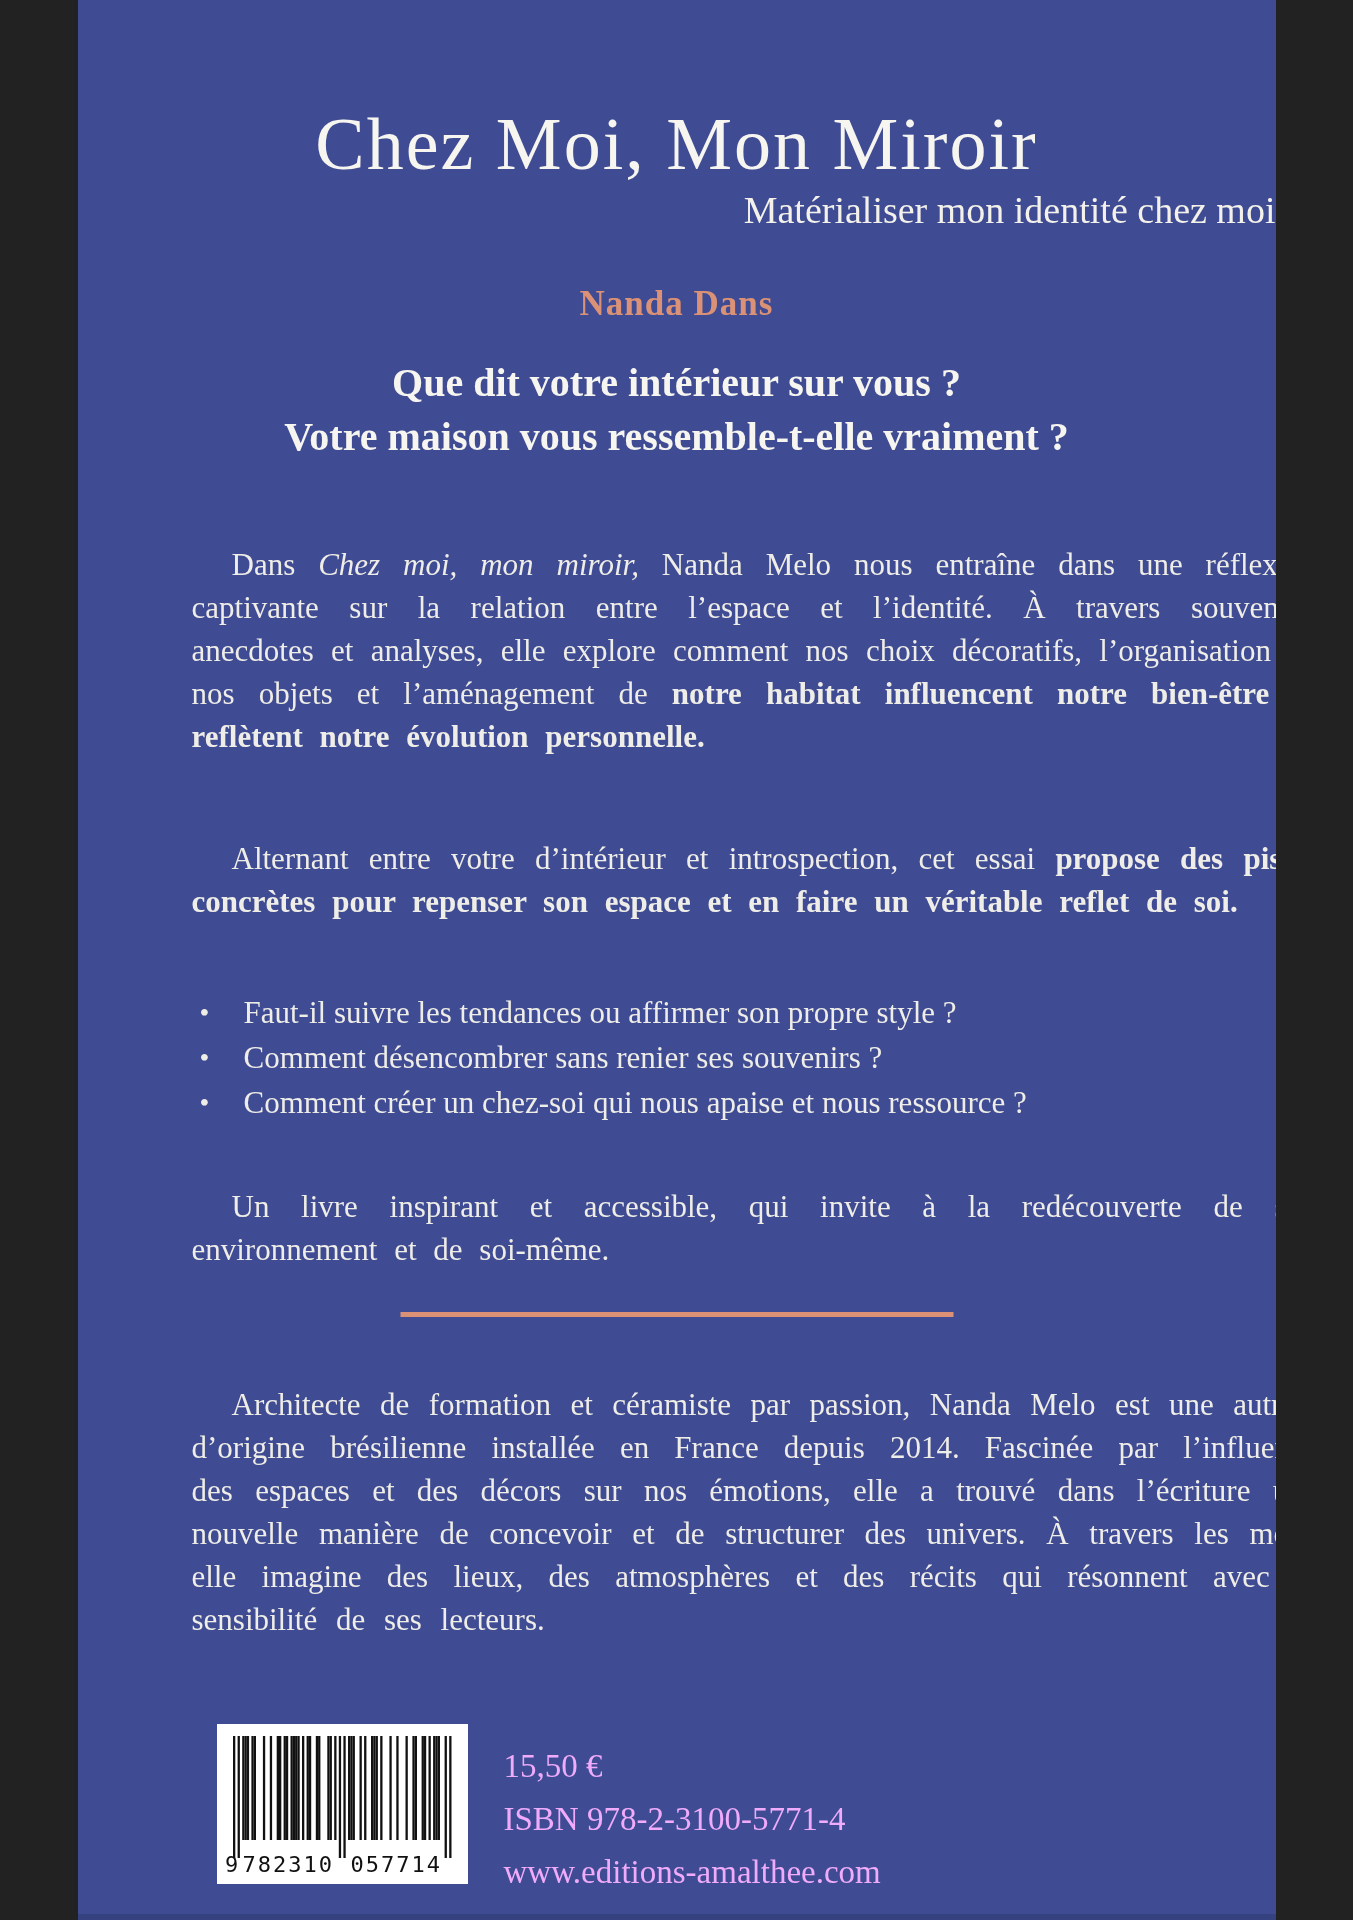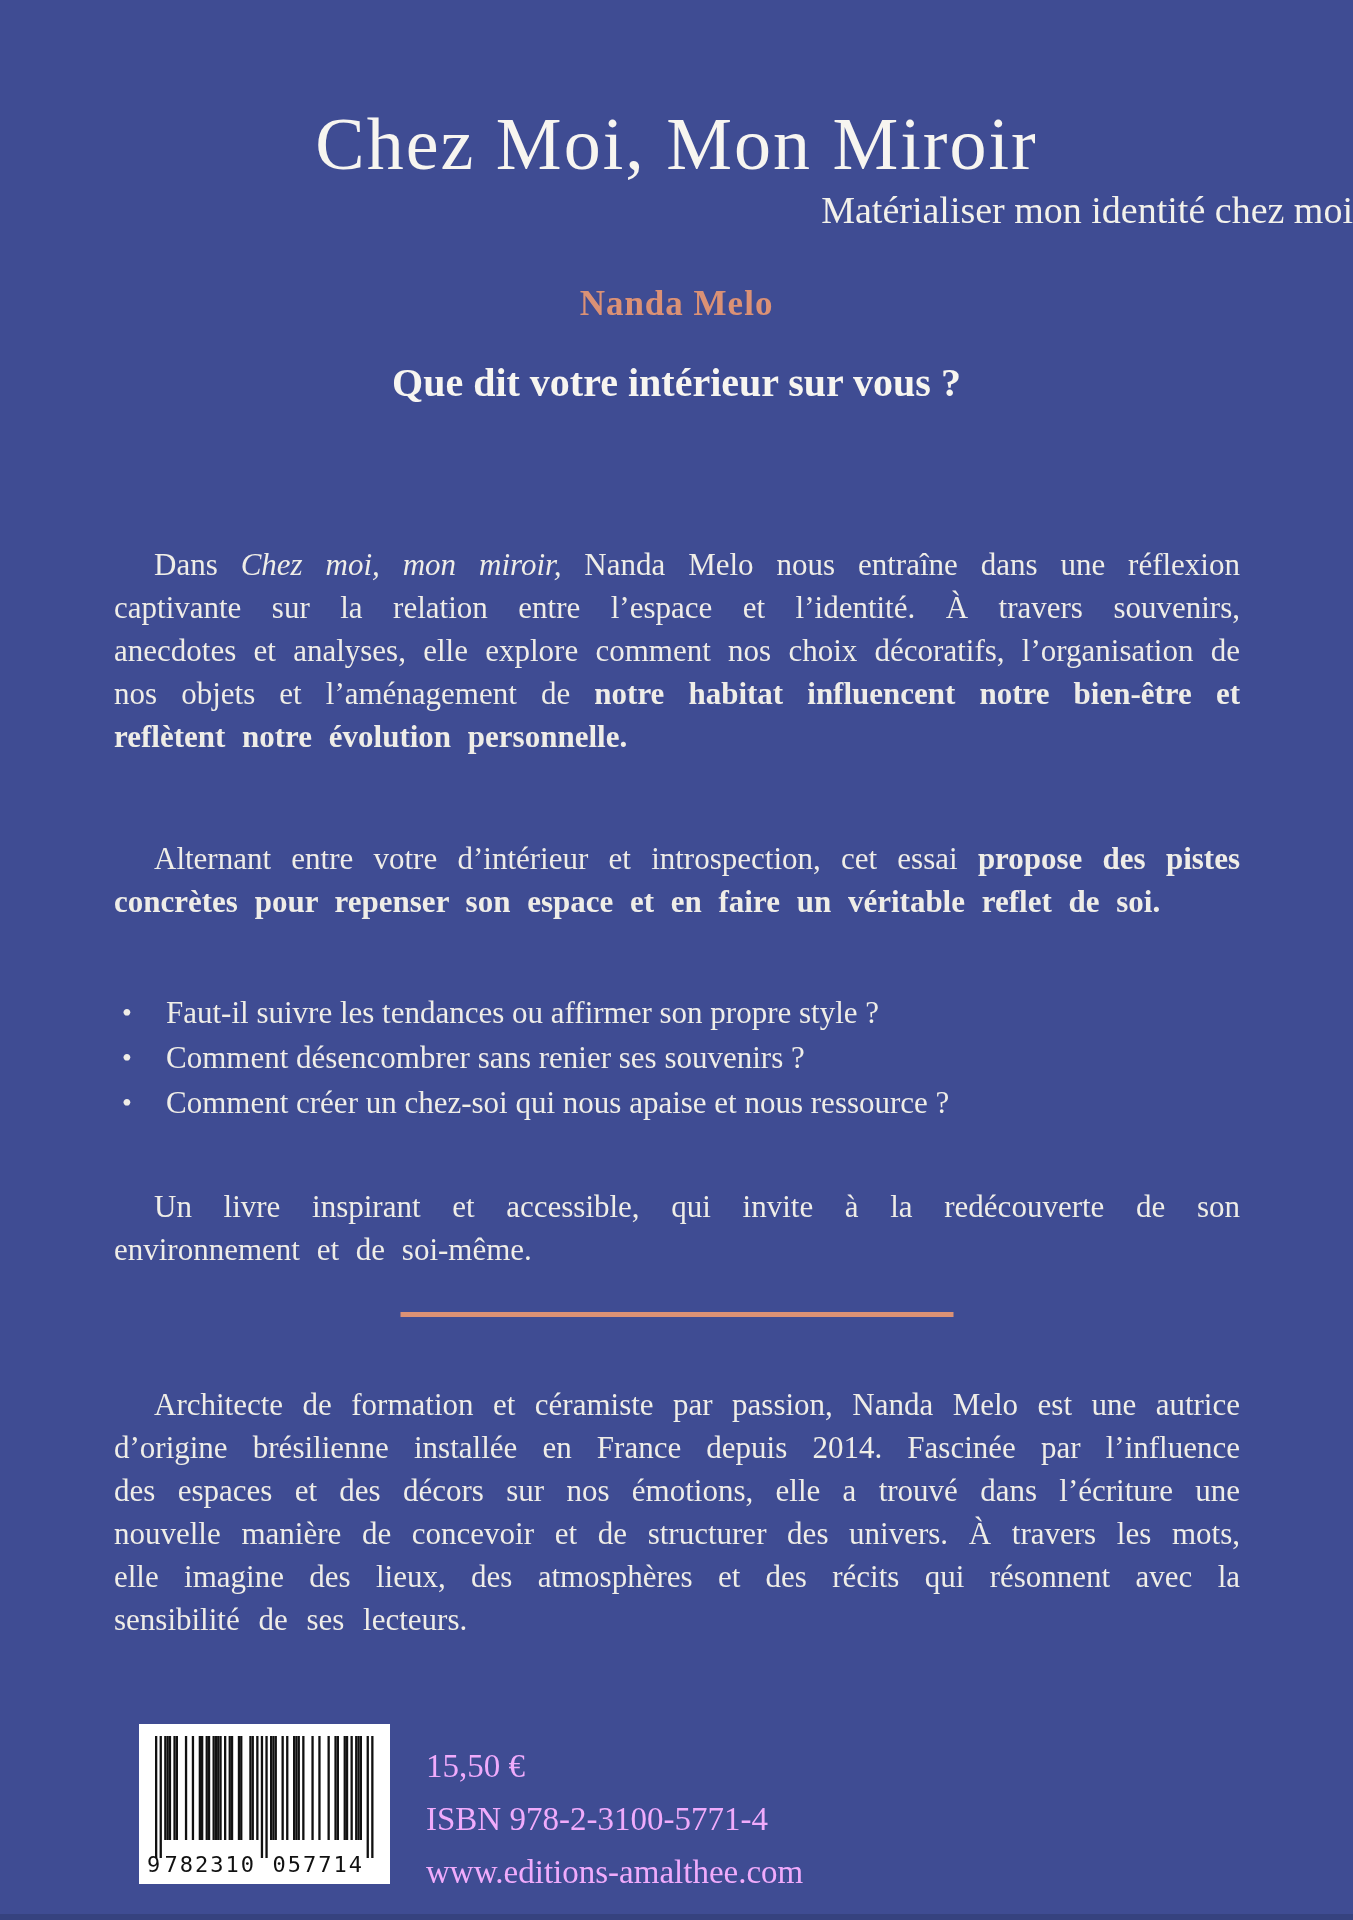--- a/index.html
+++ b/index.html
@@ -1,18 +1,18 @@
 <!DOCTYPE html>
 <html style="--bg: #3f4c93; --accent: #db9175; --ink: #efede7;"><head>
 <meta charset="utf-8">
 <style>
   html,body{margin:0;padding:0;background:#222;}
   .page{
     position:relative;
-    width:1353px;height:1920px;
+    width:1198px;height:1920px;
     margin:0 auto;
     background:var(--bg,#3f4c93);
     color:var(--ink,#f1eee8);
     font-family:"Liberation Serif", serif;
     overflow:hidden;
   }
   .centered{position:absolute;left:0;right:0;text-align:center;}
   .book-title{
     top:102px;
     font-size:74px;
@@ -105,24 +105,25 @@
     background:#36427f;
   }
 </style>
 </head>
 <body>
 
 <div class="page">
 
   <div class="centered book-title">Chez Moi, Mon Miroir</div>
   <div class="centered book-subtitle">Matérialiser mon identité chez moi</div>
-  <div class="centered author-name">Nanda Melo</div>
+  <div class="centered author-name">Nanda Dans</div>
 
   <div class="centered questions">
     <div>Que dit votre intérieur sur vous ?</div>
+    <div>Votre maison vous ressemble-t-elle vraiment ?</div>
   </div>
 
   <p class="body-text indent p1"><span>Dans </span><span class="ital">Chez moi, mon miroir,</span><span> Nanda Melo nous entraîne dans une réflexion captivante sur la relation entre l’espace et l’identité. À travers souvenirs, anecdotes et analyses, elle explore comment nos choix décoratifs, l’organisation de nos objets et l’aménagement de </span><span class="emph">notre habitat influencent notre bien-être et reflètent notre évolution personnelle.</span></p>
 
   <p class="body-text indent p2"><span>Alternant entre votre d’intérieur et introspection, cet essai </span><span class="emph">propose des pistes concrètes pour repenser son espace et en faire un véritable reflet de soi.</span></p>
 
   <div class="bullet-list">
     <div class="bullet-item">
       <span class="bullet-marker">•</span>
       <span>Faut-il suivre les tendances ou affirmer son propre style ?</span>

